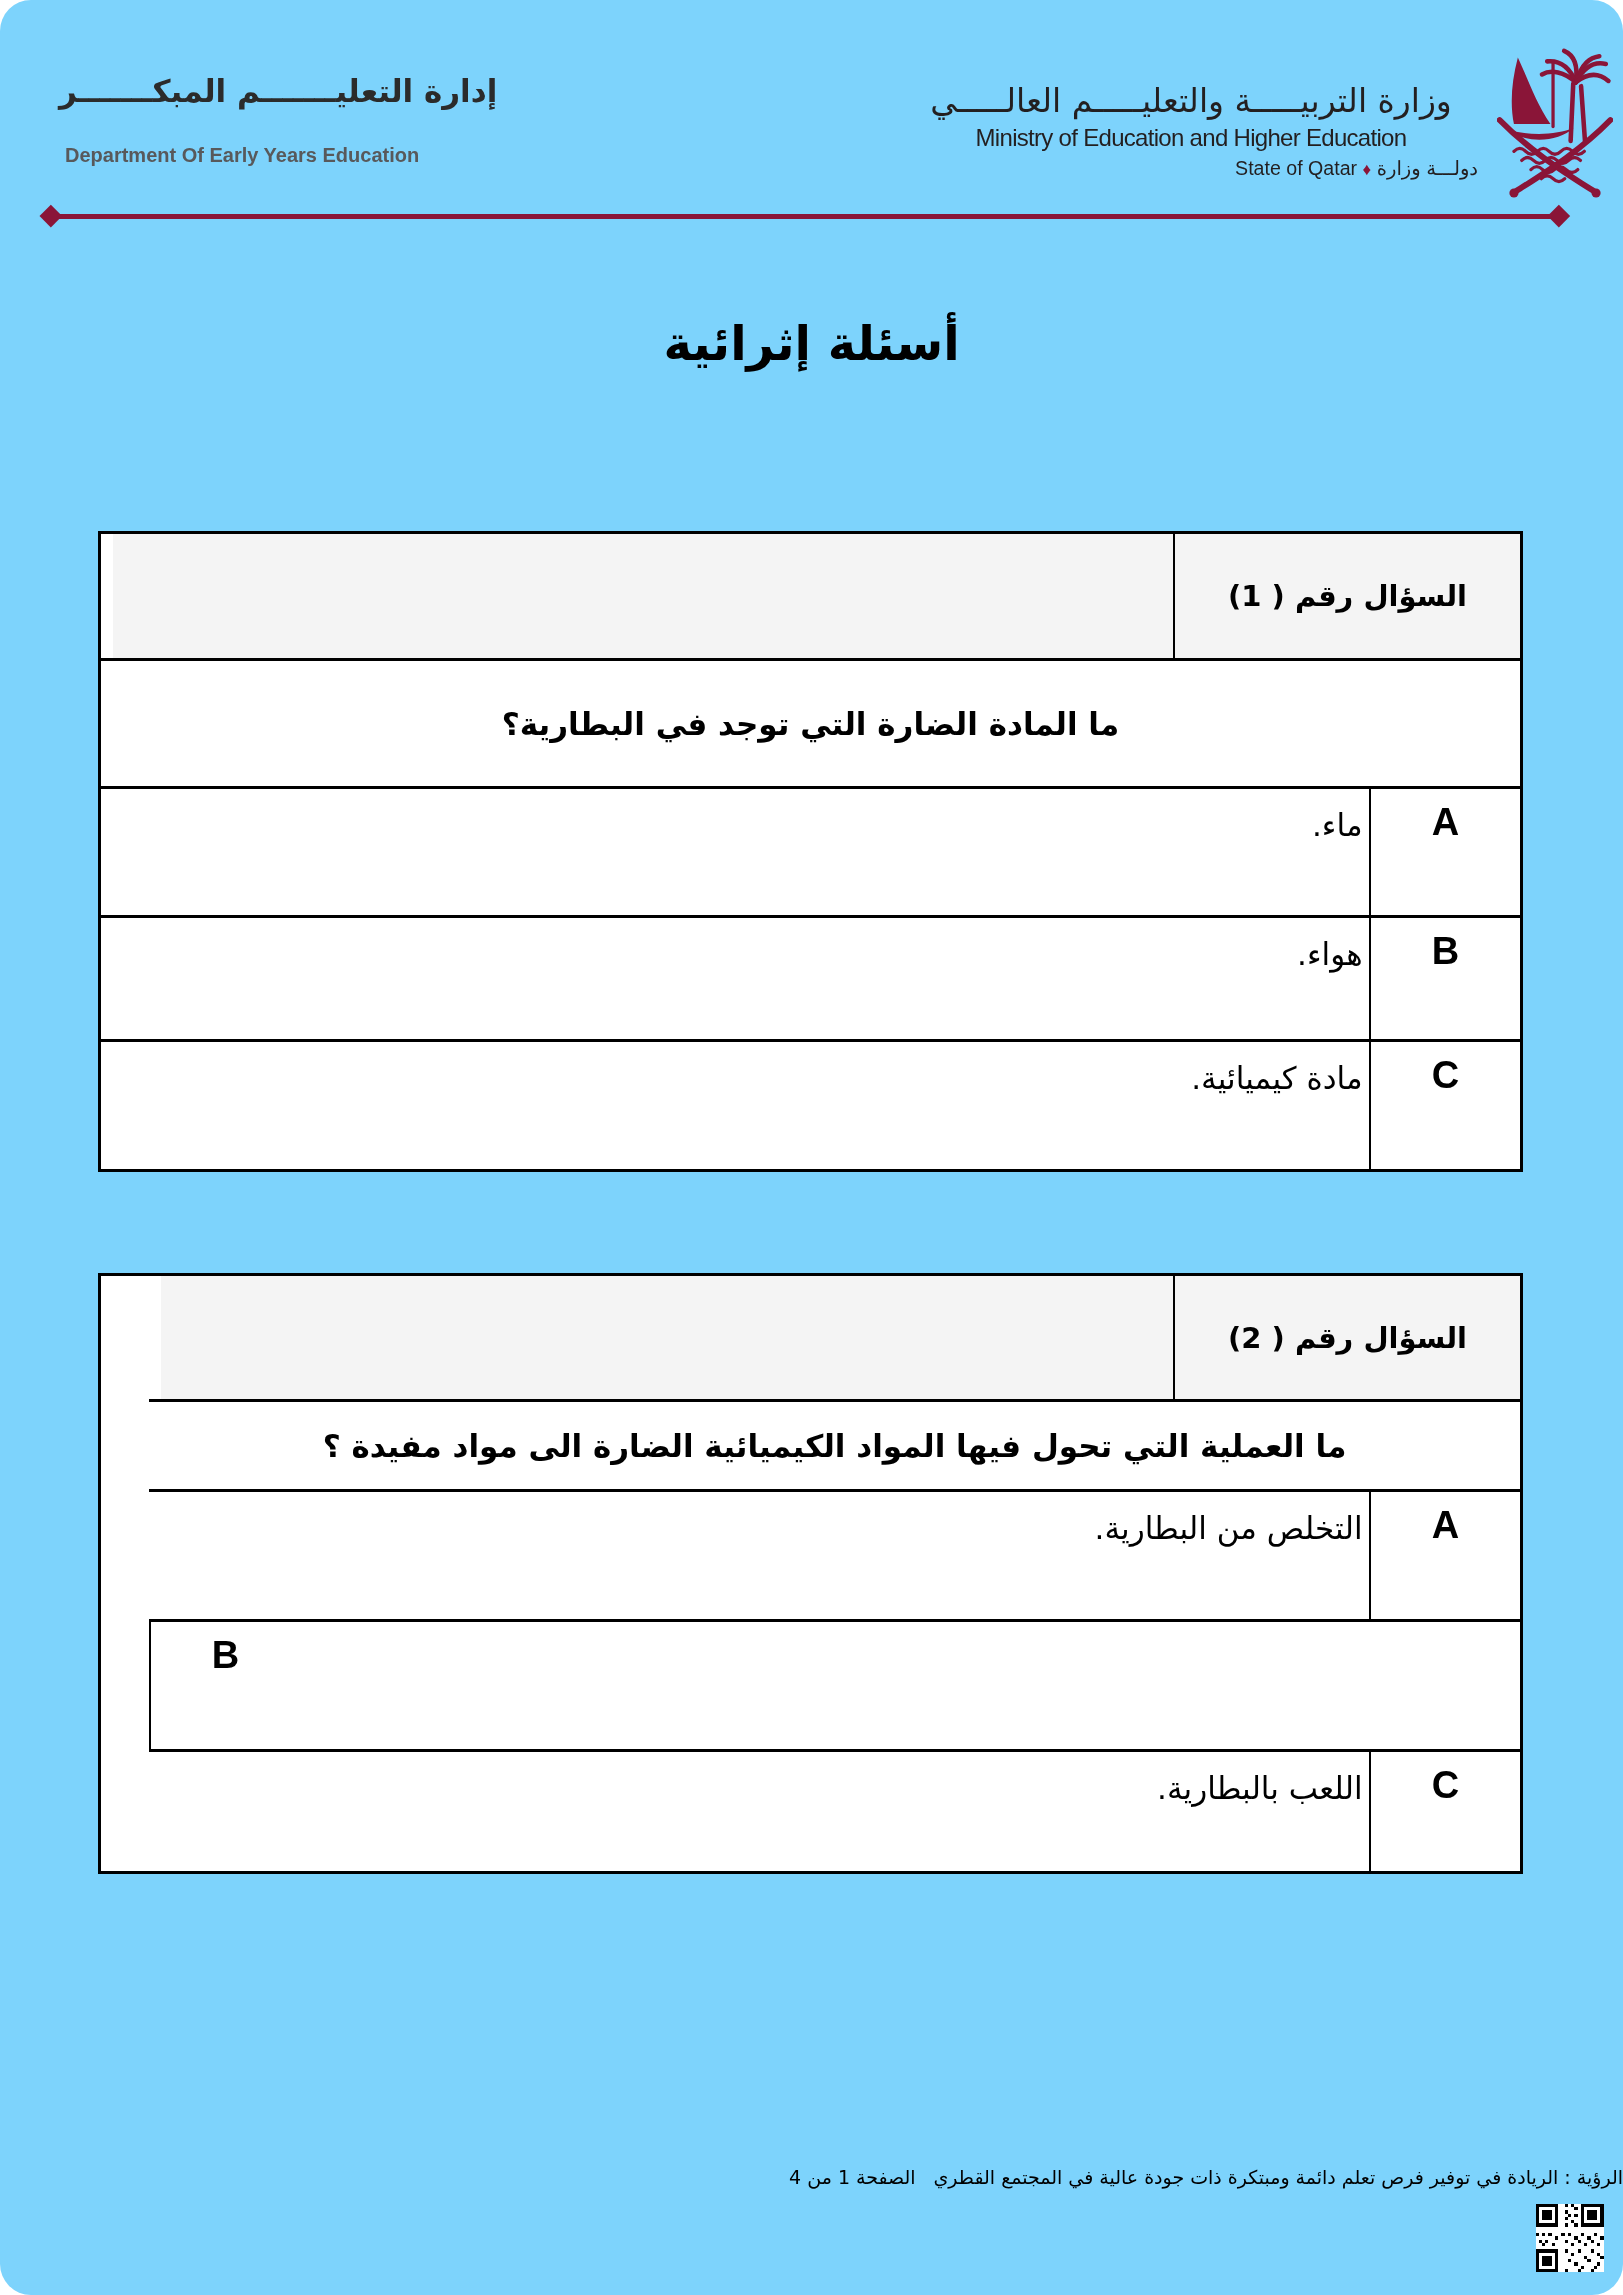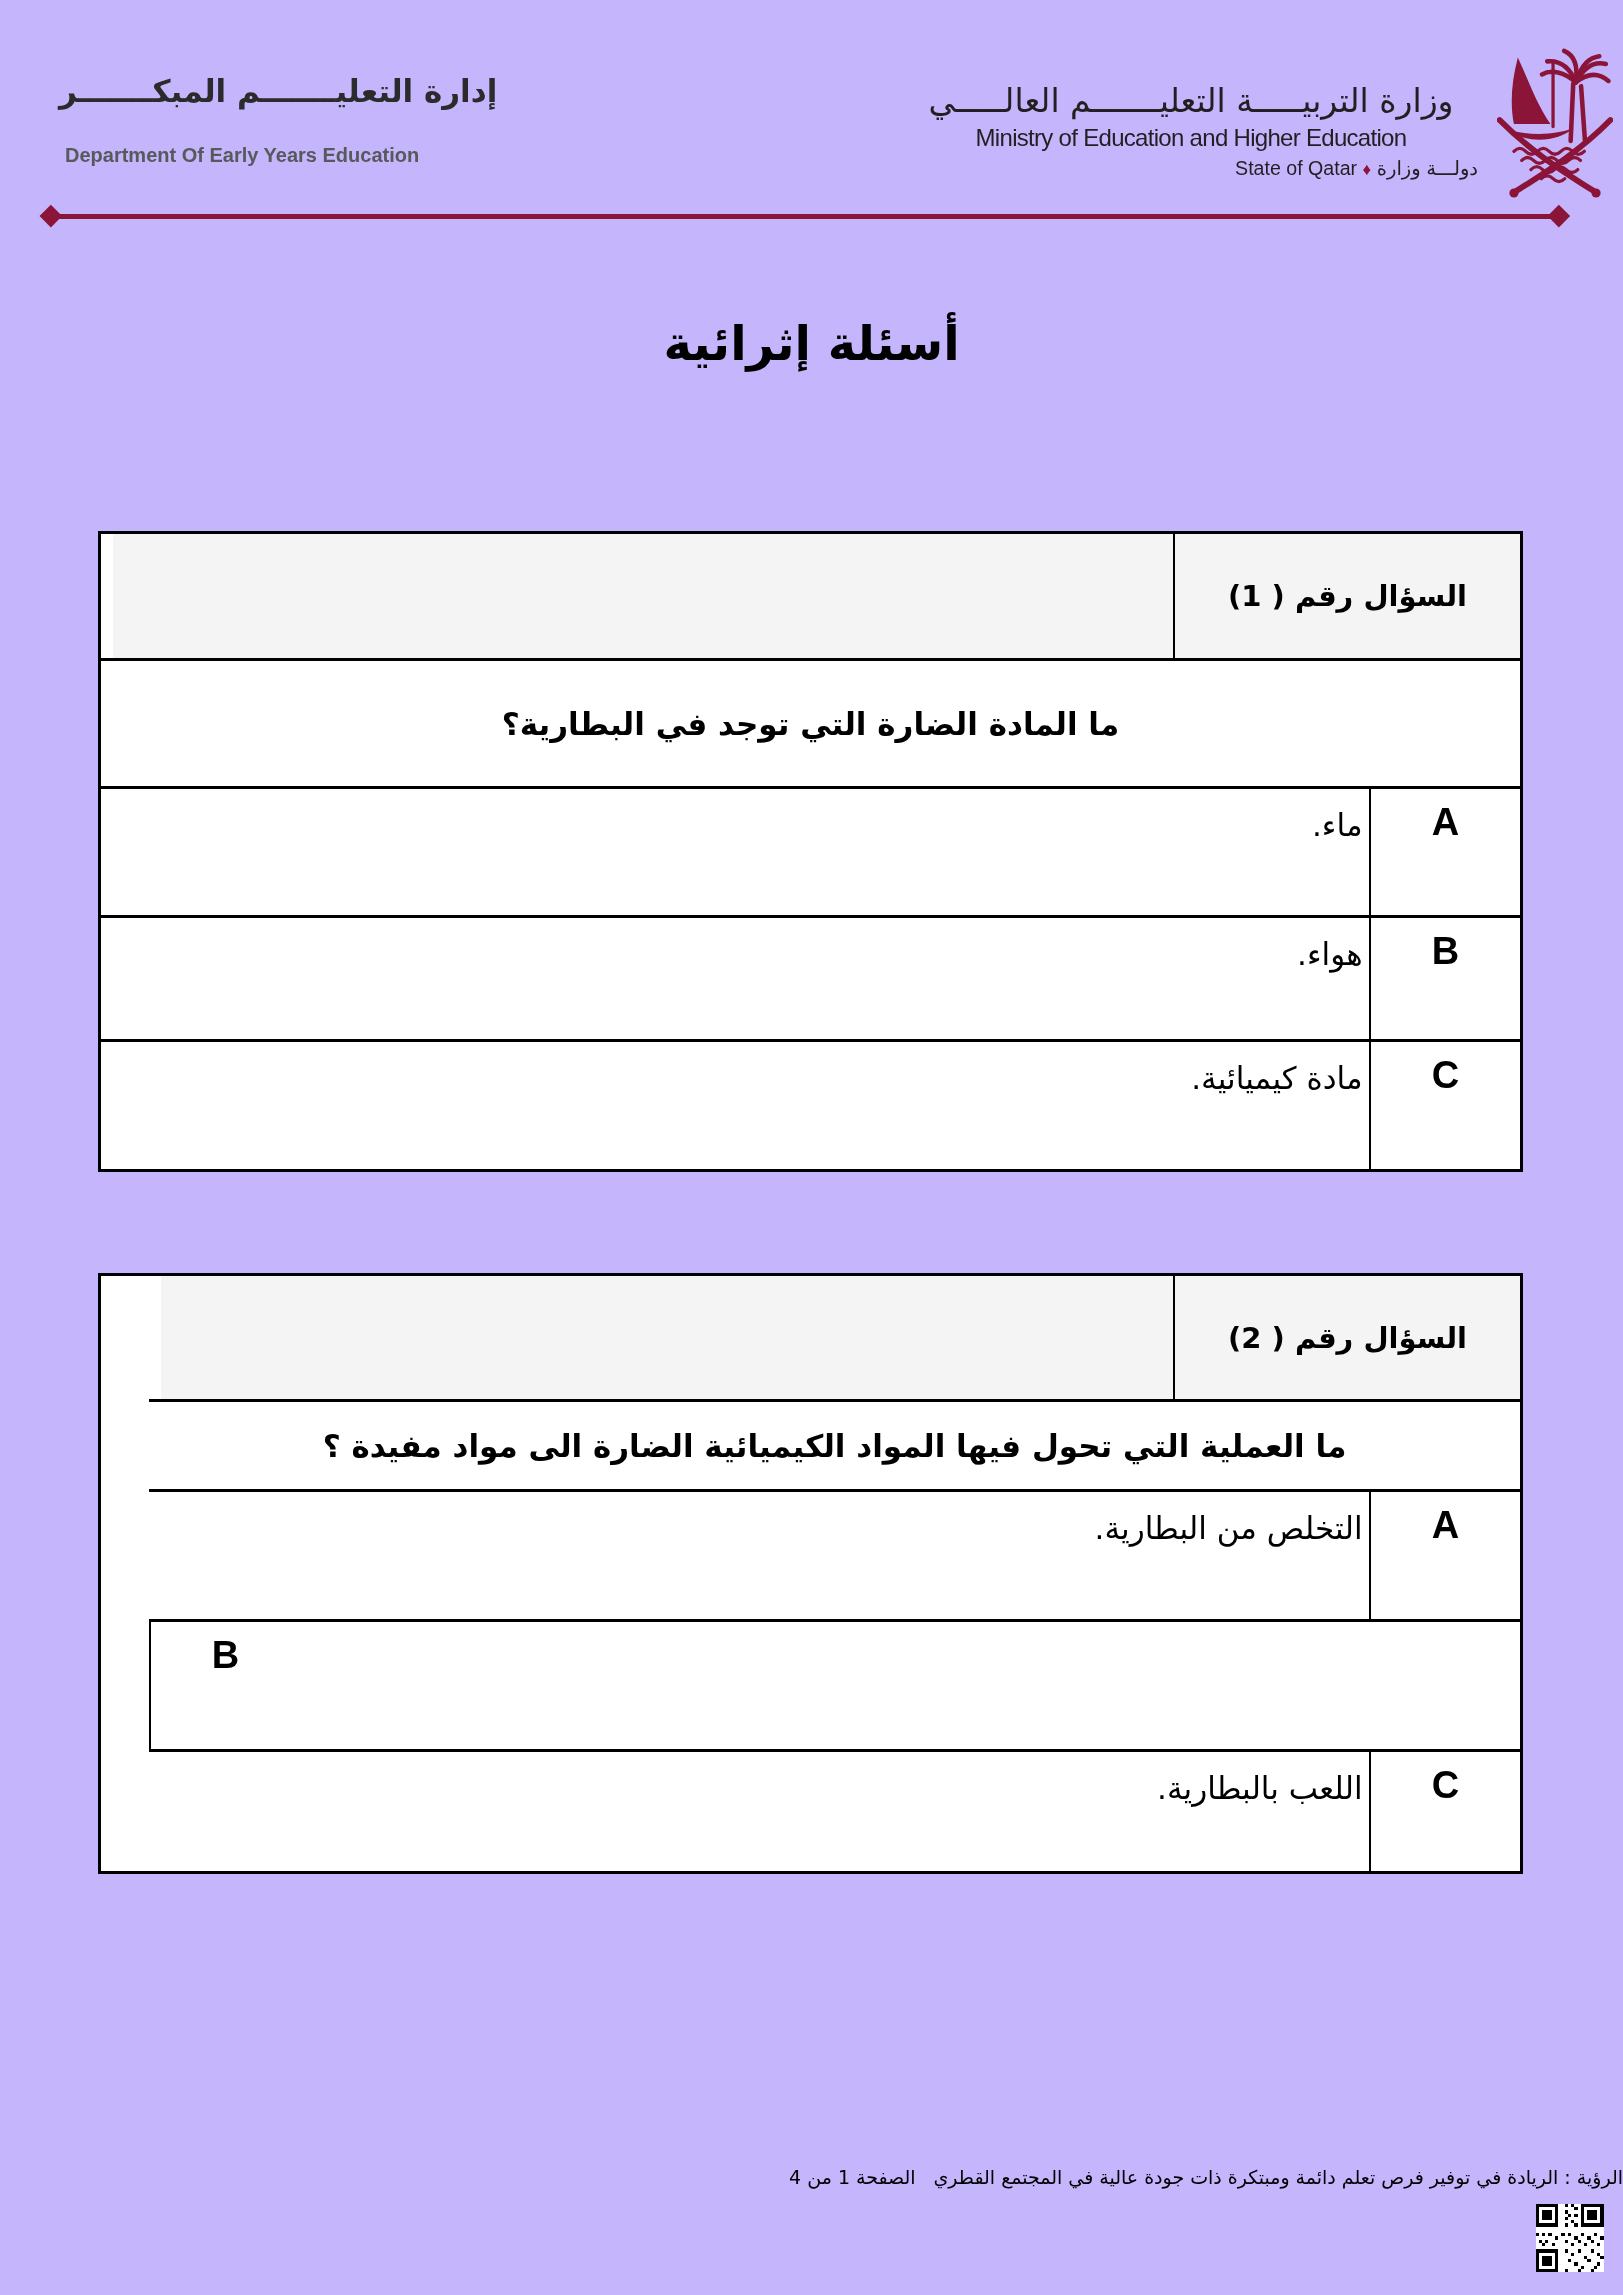--- a/index.html
+++ b/index.html
@@ -1,23 +1,24 @@
 <!DOCTYPE html>
 <html style="font-size:10.5px"><head>
 <meta charset="utf-8">
 <style>
   * { margin:0; padding:0; box-sizing:border-box; }
   html,body { background:#ffffff; }
   .page {
     position:relative;
     width:1623px; height:2295px;
-    background:#c4b5fd;
+    background:#7dd3fc;
     font-family:"DejaVu Sans", sans-serif;
     color:#000;
     overflow:hidden;
+    border-radius:31px;
   }
   
   .dept-ar {
     position:absolute; left:59px; top:73px;
     font-size:31px; font-weight:bold; color:#2b2b2b;
     direction:rtl; white-space:nowrap;
   }
   .dept-en {
     position:absolute; left:65px; top:144px;
     font-size:20px; font-weight:bold; color:#58595B;
@@ -114,21 +115,21 @@
 </style>
 </head>
 <body>
 
 <div class="page">
 
   <div class="dept-ar">إدارة التعليـــــــم المبكـــــــر</div>
   <div class="dept-en">Department Of Early Years Education</div>
 
   <div class="header-right">
-    <div class="min-ar">وزارة التربيـــــة التعليـــــــم العالـــــي</div>
+    <div class="min-ar">وزارة التربيـــــة والتعليـــــم العالـــــي</div>
     <div class="min-en">Ministry of Education and Higher Education</div>
     <div class="state-line">
       <span>State of Qatar</span>
       <span class="state-diamond">♦</span>
       <span>دولـــة وزارة</span>
     </div>
   </div>
 
   <svg class="emblem" viewBox="0 0 178 242" fill="none" stroke="#8A1538" stroke-linecap="round">
 

